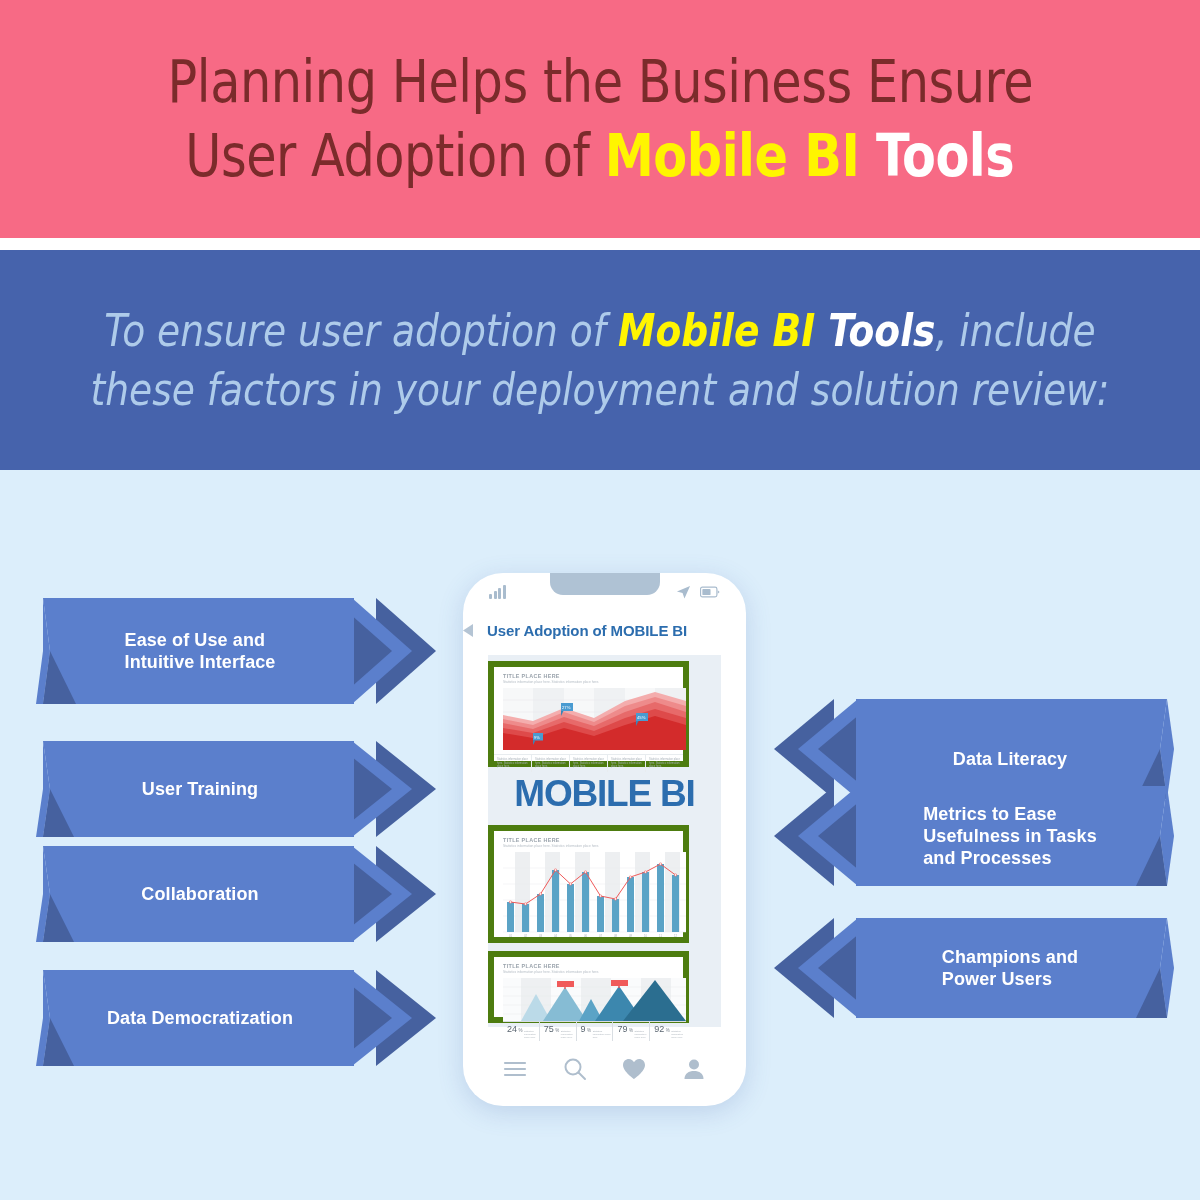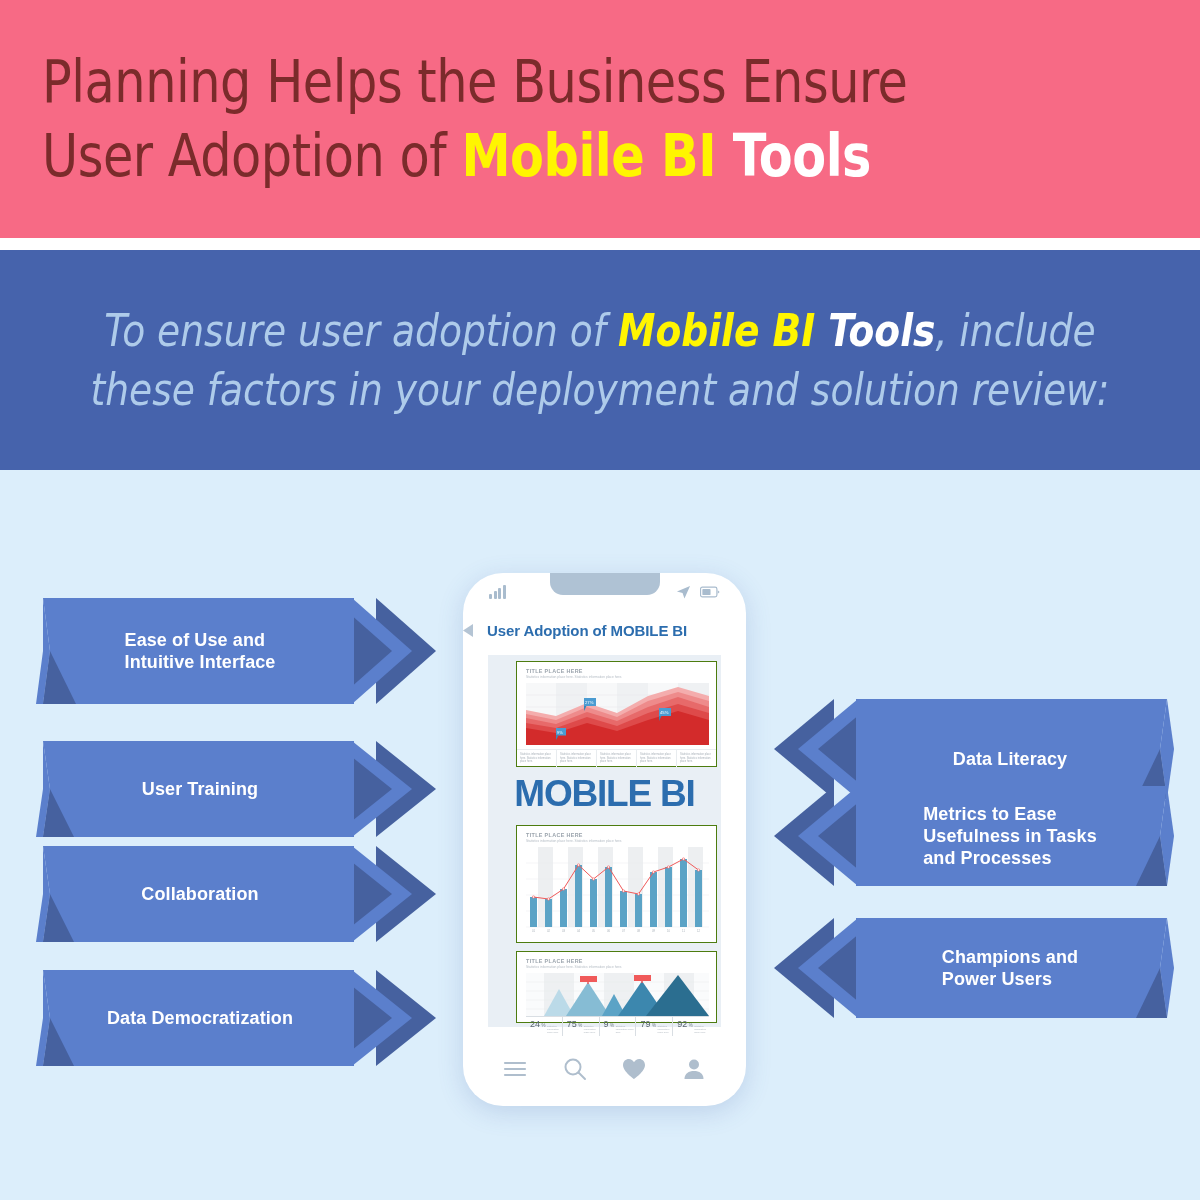--- a/index.html
+++ b/index.html
@@ -9,21 +9,21 @@
     background: #DCEEFB;
     overflow: hidden;
   }
   .page { position: relative; width: 1200px; height: 1200px; background: #DCEEFB; }
 
   
   .header {
     position: absolute; left: 0; top: 0; width: 1200px; height: 238px;
     background: #F76A85;
     display: flex; flex-direction: column;
-    justify-content: center;
+    align-items: center; justify-content: center;
   }
   .header-line {
     font-size: 59px; line-height: 74px;
     color: #7B2B2B; font-weight: 400;
     letter-spacing: -0.5px; white-space: nowrap;
     font-family: "DejaVu Sans Condensed", "Liberation Sans Narrow", "Liberation Sans", sans-serif;
     transform: scaleX(0.93); transform-origin: center;
   }
   .hl-yellow { color: #FFF500; font-weight: bold; }
   .hl-white  { color: #FFFFFF; font-weight: bold; }
@@ -97,22 +97,22 @@
     letter-spacing: -0.1px;
     font-family: "Liberation Sans", sans-serif;
   }
 
   .screen {
     position: absolute; left: 25px; top: 82px;
     width: 233px; height: 372px;
     background: #E9EFF5;
   }
   .card {
-    position: absolute; left: 28px; width: 201px;
-    background: #FFFFFF; border: 1px solid #4d7c0f;
+    position: absolute; left: 0; width: 201px;
+    background: #FFFFFF; border: 6px solid #4d7c0f;
   }
   .card-title {
     font-size: 5.4px; font-weight: bold; color: #9AA3AC;
     letter-spacing: 0.35px; margin: 6px 0 1px 9px;
     font-family: "Liberation Sans", sans-serif;
   }
   .card-sub {
     font-size: 3.3px; color: #B4BCC4; margin: 0 0 4px 9px;
     font-family: "Liberation Sans", sans-serif;
   }

